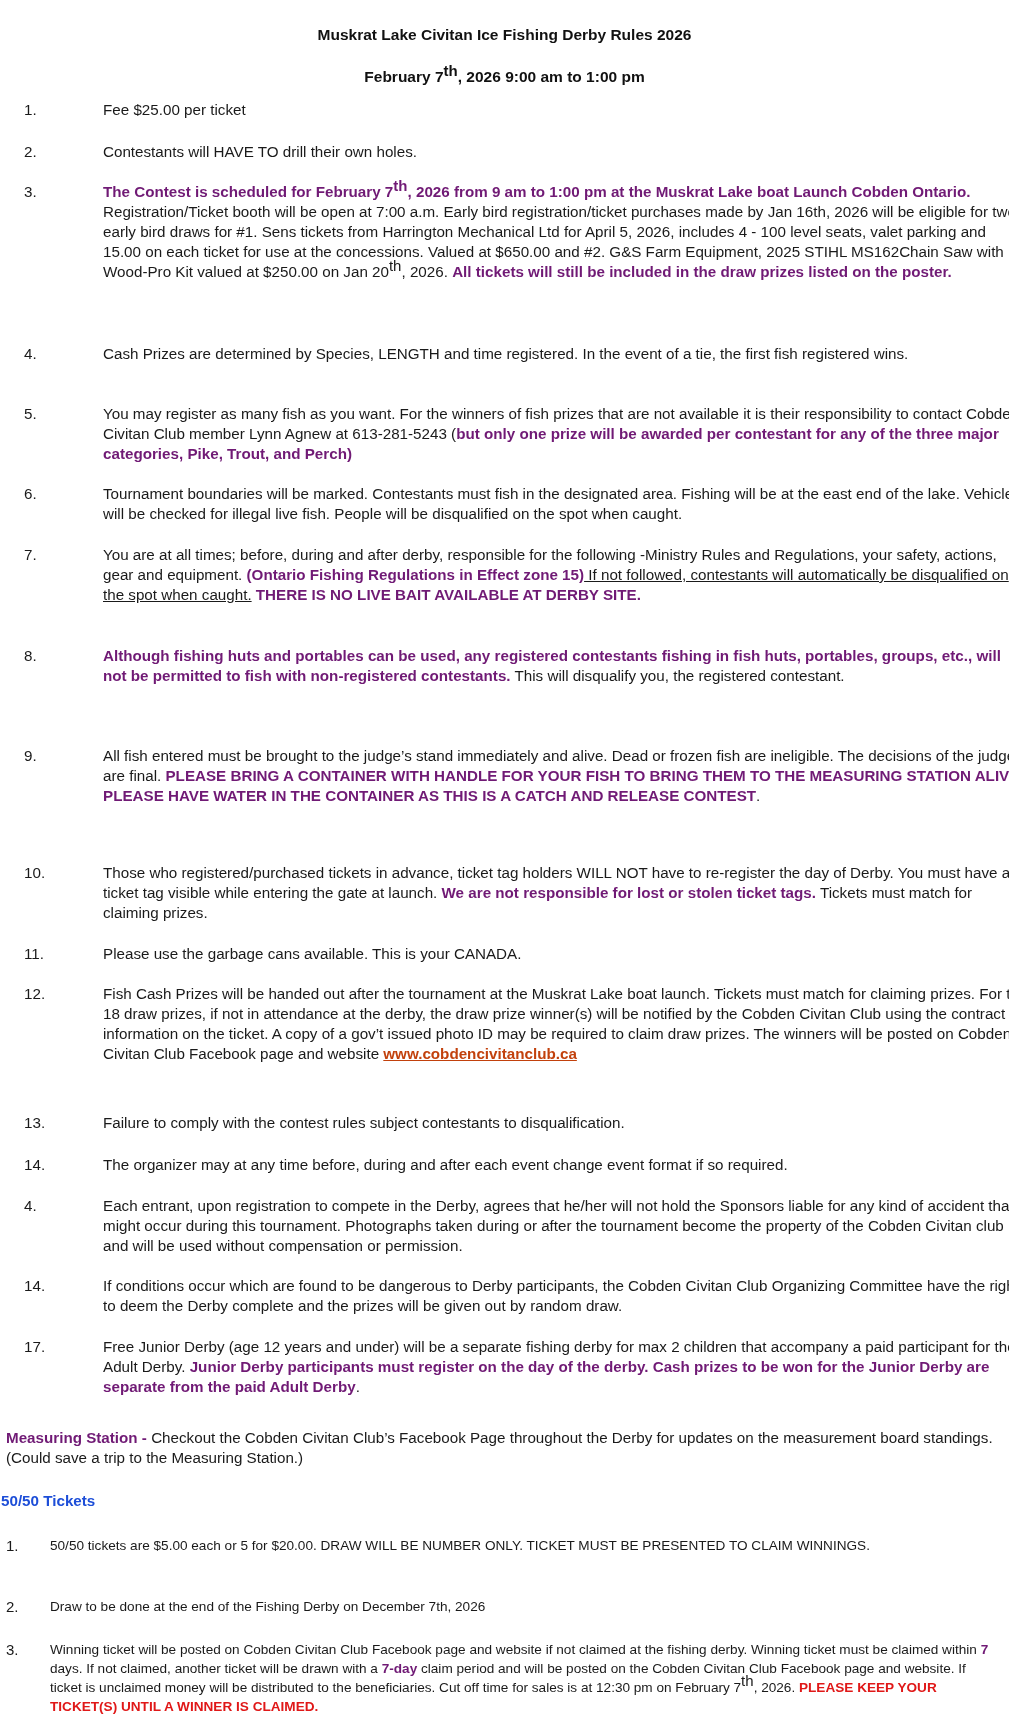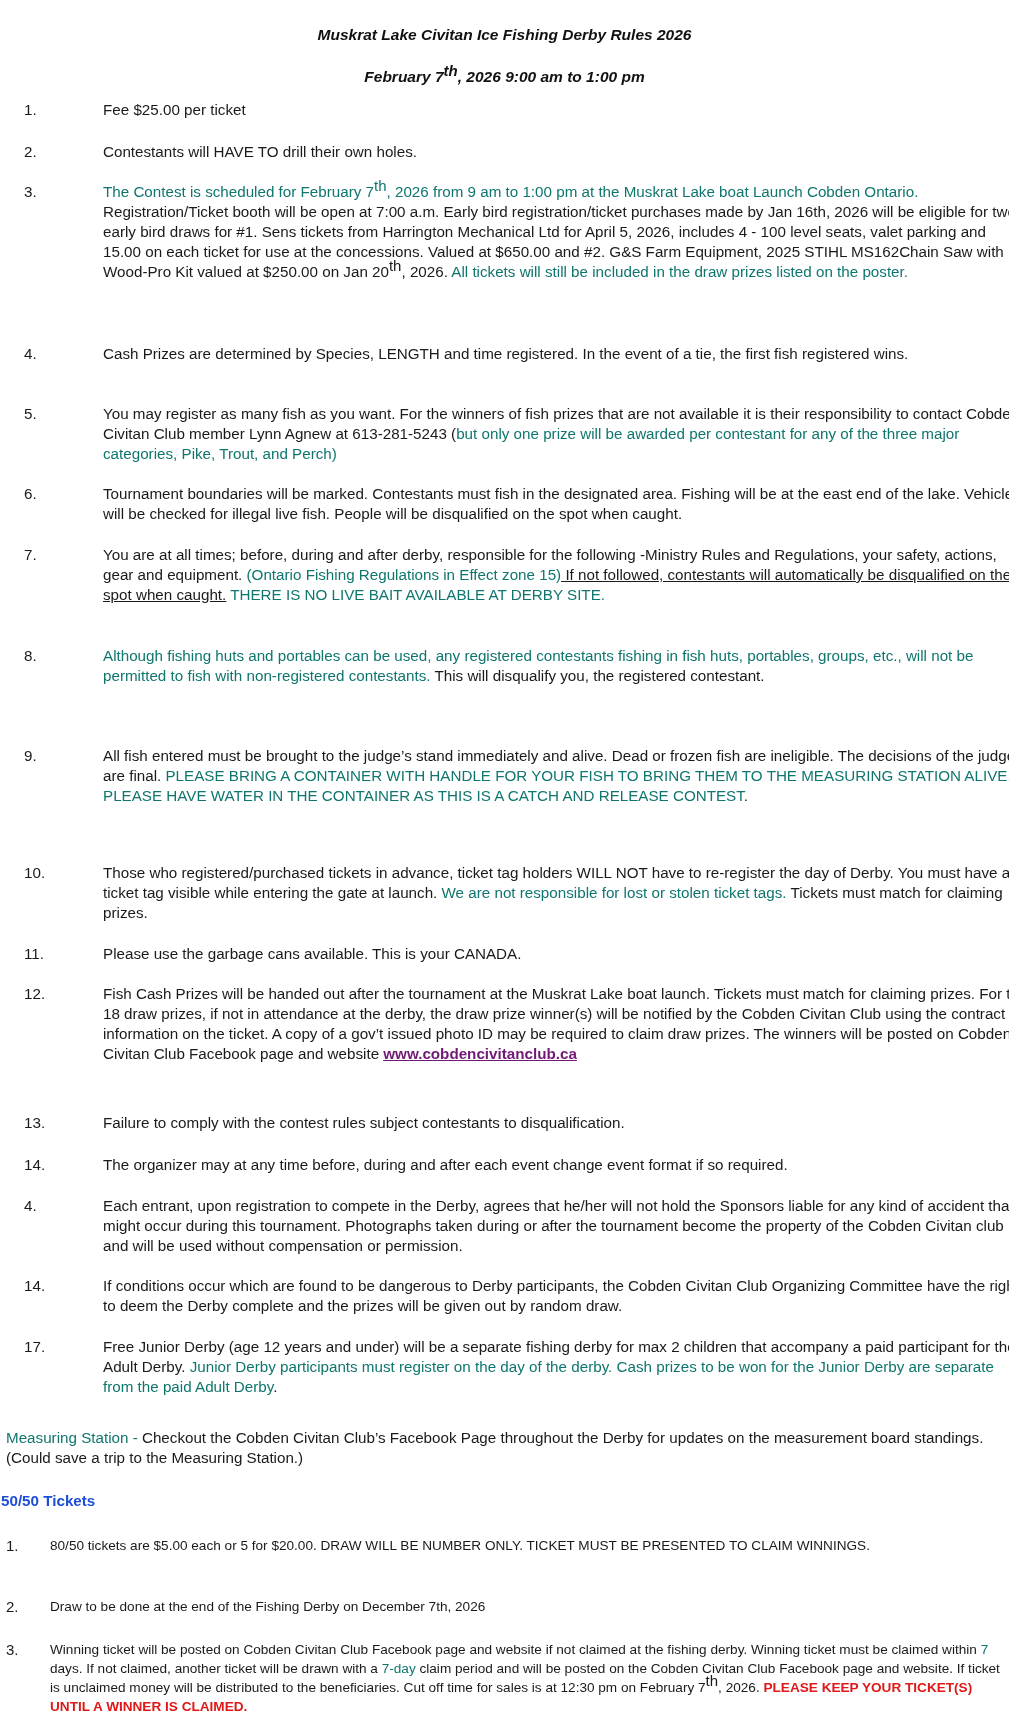--- a/index.html
+++ b/index.html
@@ -9,37 +9,37 @@
     overflow: hidden;
     font-family: "Liberation Sans", sans-serif;
     color: #1a1a1a;
     font-size: 15.2px;
     line-height: 20px;
     position: relative;
   }
   .doc { position: absolute; left: 0; top: 0; width: 1009px; }
   .title {
     position: absolute; left: 0; width: 1009px; text-align: center;
-    font-weight: bold; font-size: 15.5px; color: #111; font-style: italic;
+    font-weight: bold; font-size: 15.5px; color: #111;
   }
   .title.t1 { top: 25px; }
   .title.t2 { top: 67px; }
   sup { font-size: 15px; line-height: 0; vertical-align: super; }
   .rule {
     position: absolute; left: 0; width: 1009px;
   }
   .rule .num {
     position: absolute; left: 24px; top: 0; width: 36px;
   }
   .rule .txt {
     position: absolute; left: 70px; top: 0; width: 925px; margin-left: 33px;
   }
-  .b { font-weight: normal; color: #0f766e; }
+  .b { font-weight: bold; color: #701a75; }
   .u { text-decoration: underline; }
-  .link { color: #701a75; text-decoration: underline; font-weight: bold; }
+  .link { color: #c2410c; text-decoration: underline; font-weight: bold; }
   .red { color: #e01818; font-weight: bold; }
   .para {
     position: absolute; left: 6px; width: 990px;
   }
   .section-head {
     position: absolute; left: 1px; font-weight: bold; color: #1d4ed8;
   }
   .tix { position: absolute; left: 0; width: 1009px; font-size: 13.6px; line-height: 19px; }
   .tix .num { position: absolute; left: 6px; top: 0; width: 36px; font-size: 15px; }
   .tix .txt { position: absolute; left: 50px; top: 0; width: 950px; }
@@ -122,21 +122,21 @@
       </div>
     </div>
 
   <div class="para" style="top:1428px;"><span class="b">Measuring Station - </span><span>Checkout the Cobden Civitan Club’s Facebook Page throughout the Derby for updates on the measurement board standings. (Could save a trip to the Measuring Station.)</span></div>
 
   <div class="section-head" style="top:1491px;">50/50 Tickets</div>
 
   <div id="tix-list">
       <div class="tix" style="top: 1536px;">
         <div class="num">1.</div>
-        <div class="txt"><span>80/50 tickets are $5.00 each or 5 for $20.00. DRAW WILL BE NUMBER ONLY.  TICKET MUST BE PRESENTED TO CLAIM WINNINGS.</span></div>
+        <div class="txt"><span>50/50 tickets are $5.00 each or 5 for $20.00. DRAW WILL BE NUMBER ONLY.  TICKET MUST BE PRESENTED TO CLAIM WINNINGS.</span></div>
       </div>
       <div class="tix" style="top: 1597px;">
         <div class="num">2.</div>
         <div class="txt"><span>Draw to be done at the end of the Fishing Derby on December 7th, 2026</span></div>
       </div>
       <div class="tix" style="top: 1640px;">
         <div class="num">3.</div>
         <div class="txt"><span>Winning ticket will be posted on Cobden Civitan Club Facebook page and website if not claimed at the fishing derby.  Winning ticket must be claimed within </span><span class="b">7</span><span> days.  If not claimed, another ticket will be drawn with a </span><span class="b">7-day</span><span> claim period and will be posted on the Cobden Civitan Club Facebook page and website.  If ticket is unclaimed money will be distributed to the beneficiaries. Cut off time for sales is at 12:30 pm on February 7</span><sup>th</sup><span>, 2026.  </span><span class="red">PLEASE KEEP YOUR TICKET(S) UNTIL A WINNER IS CLAIMED.</span></div>
       </div>
     </div>

